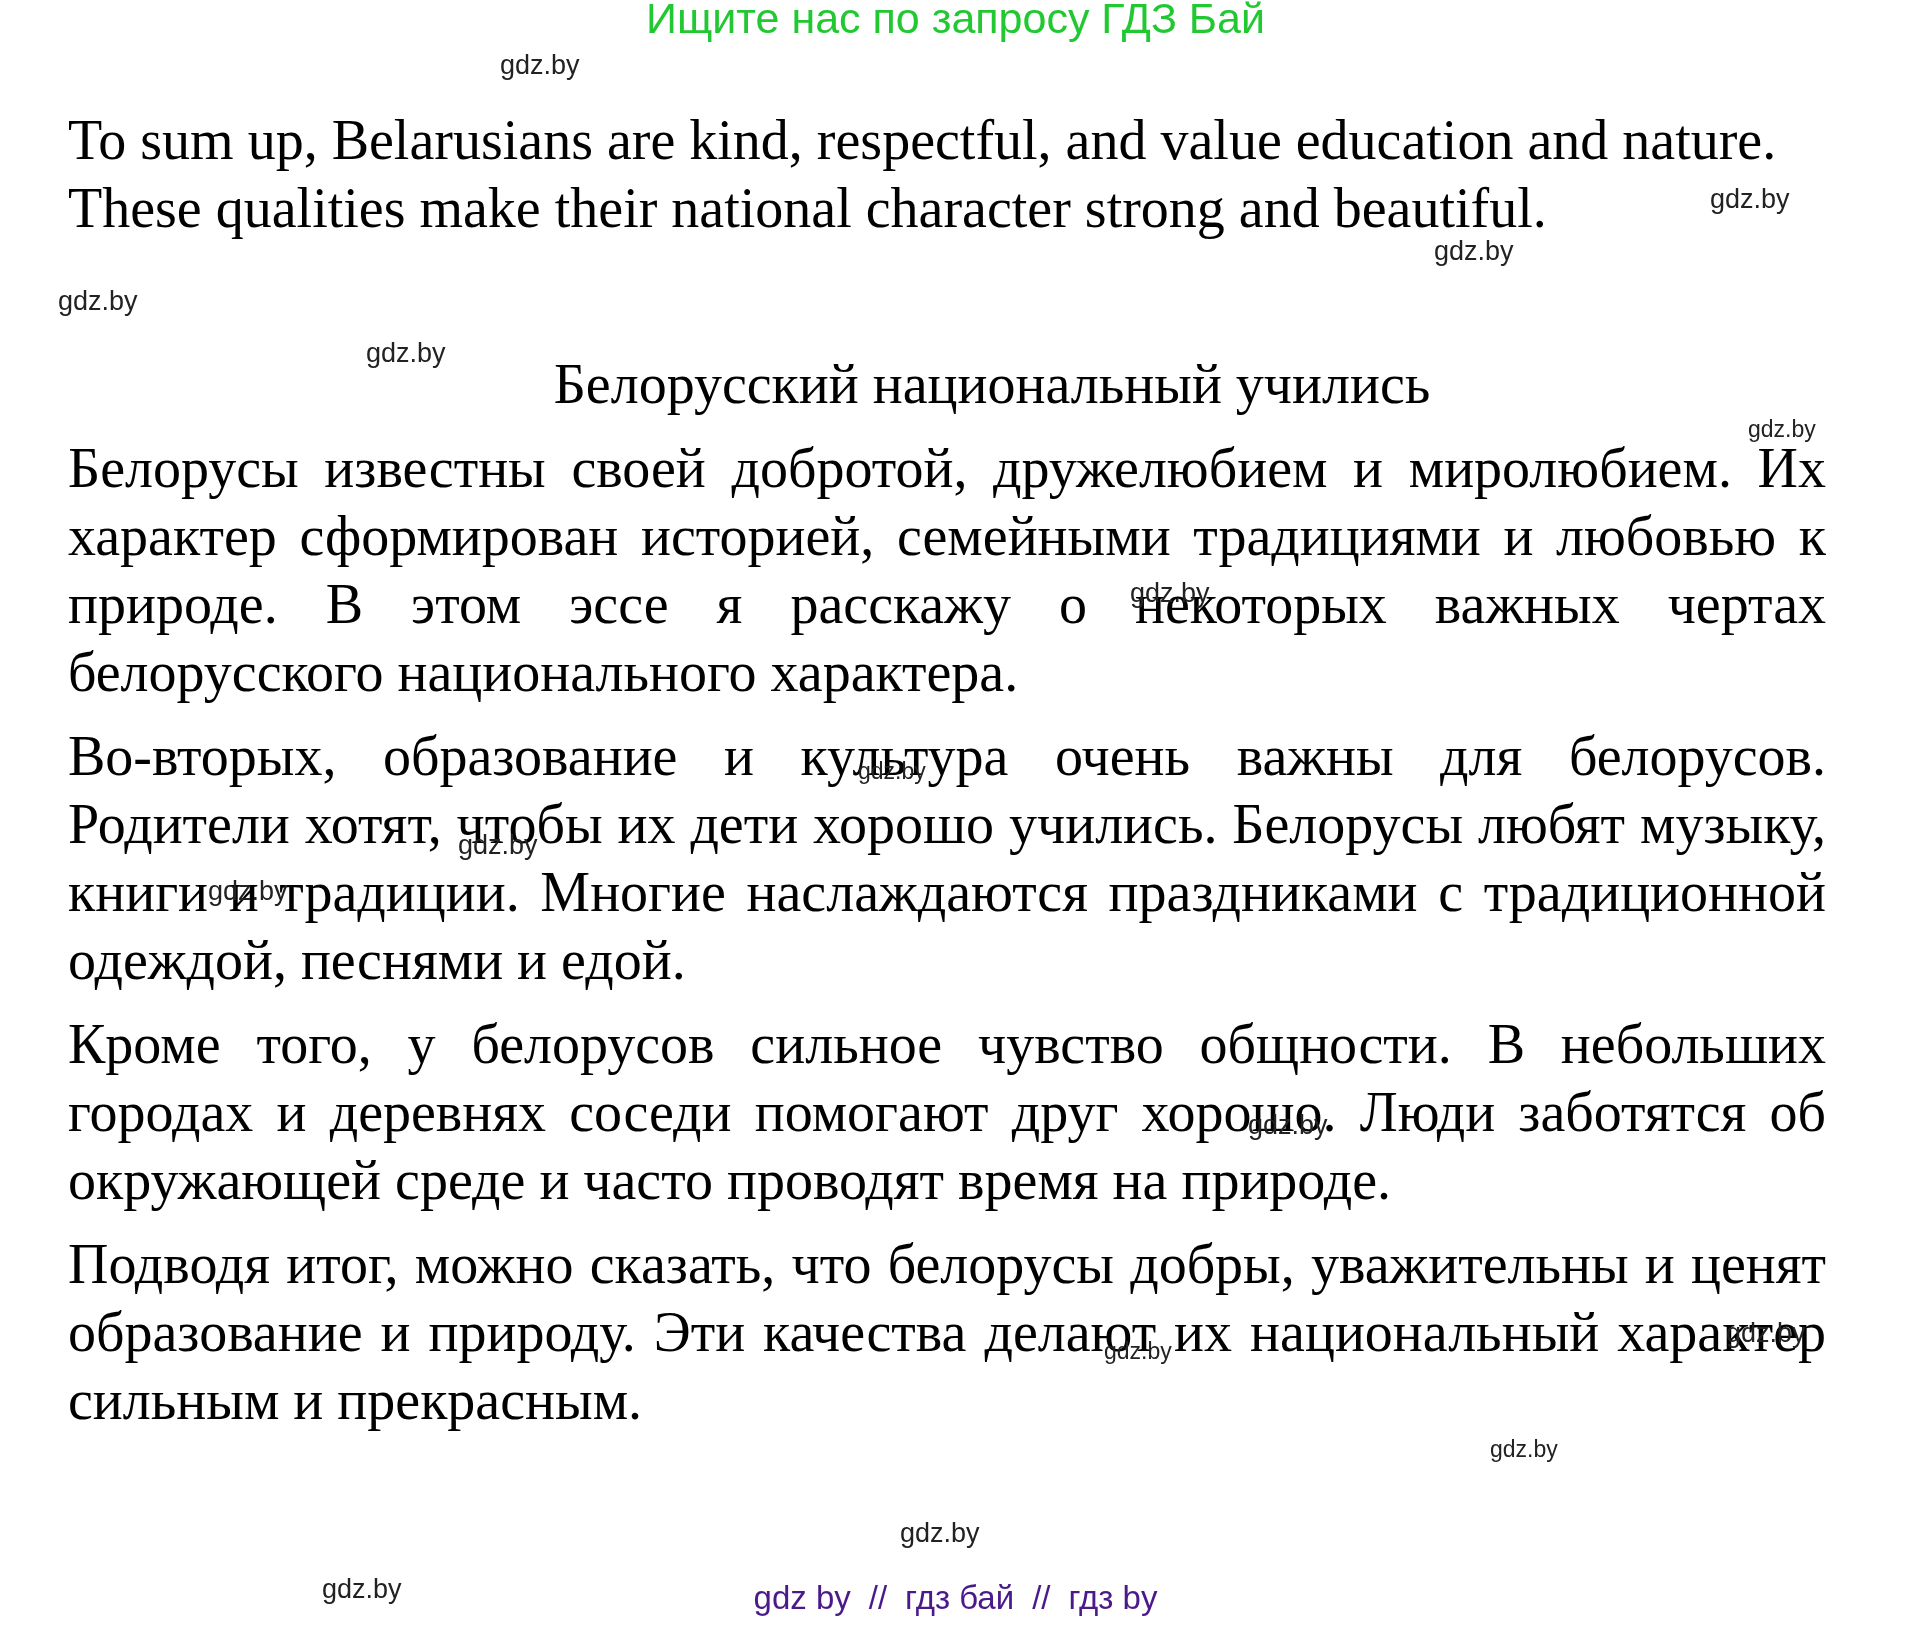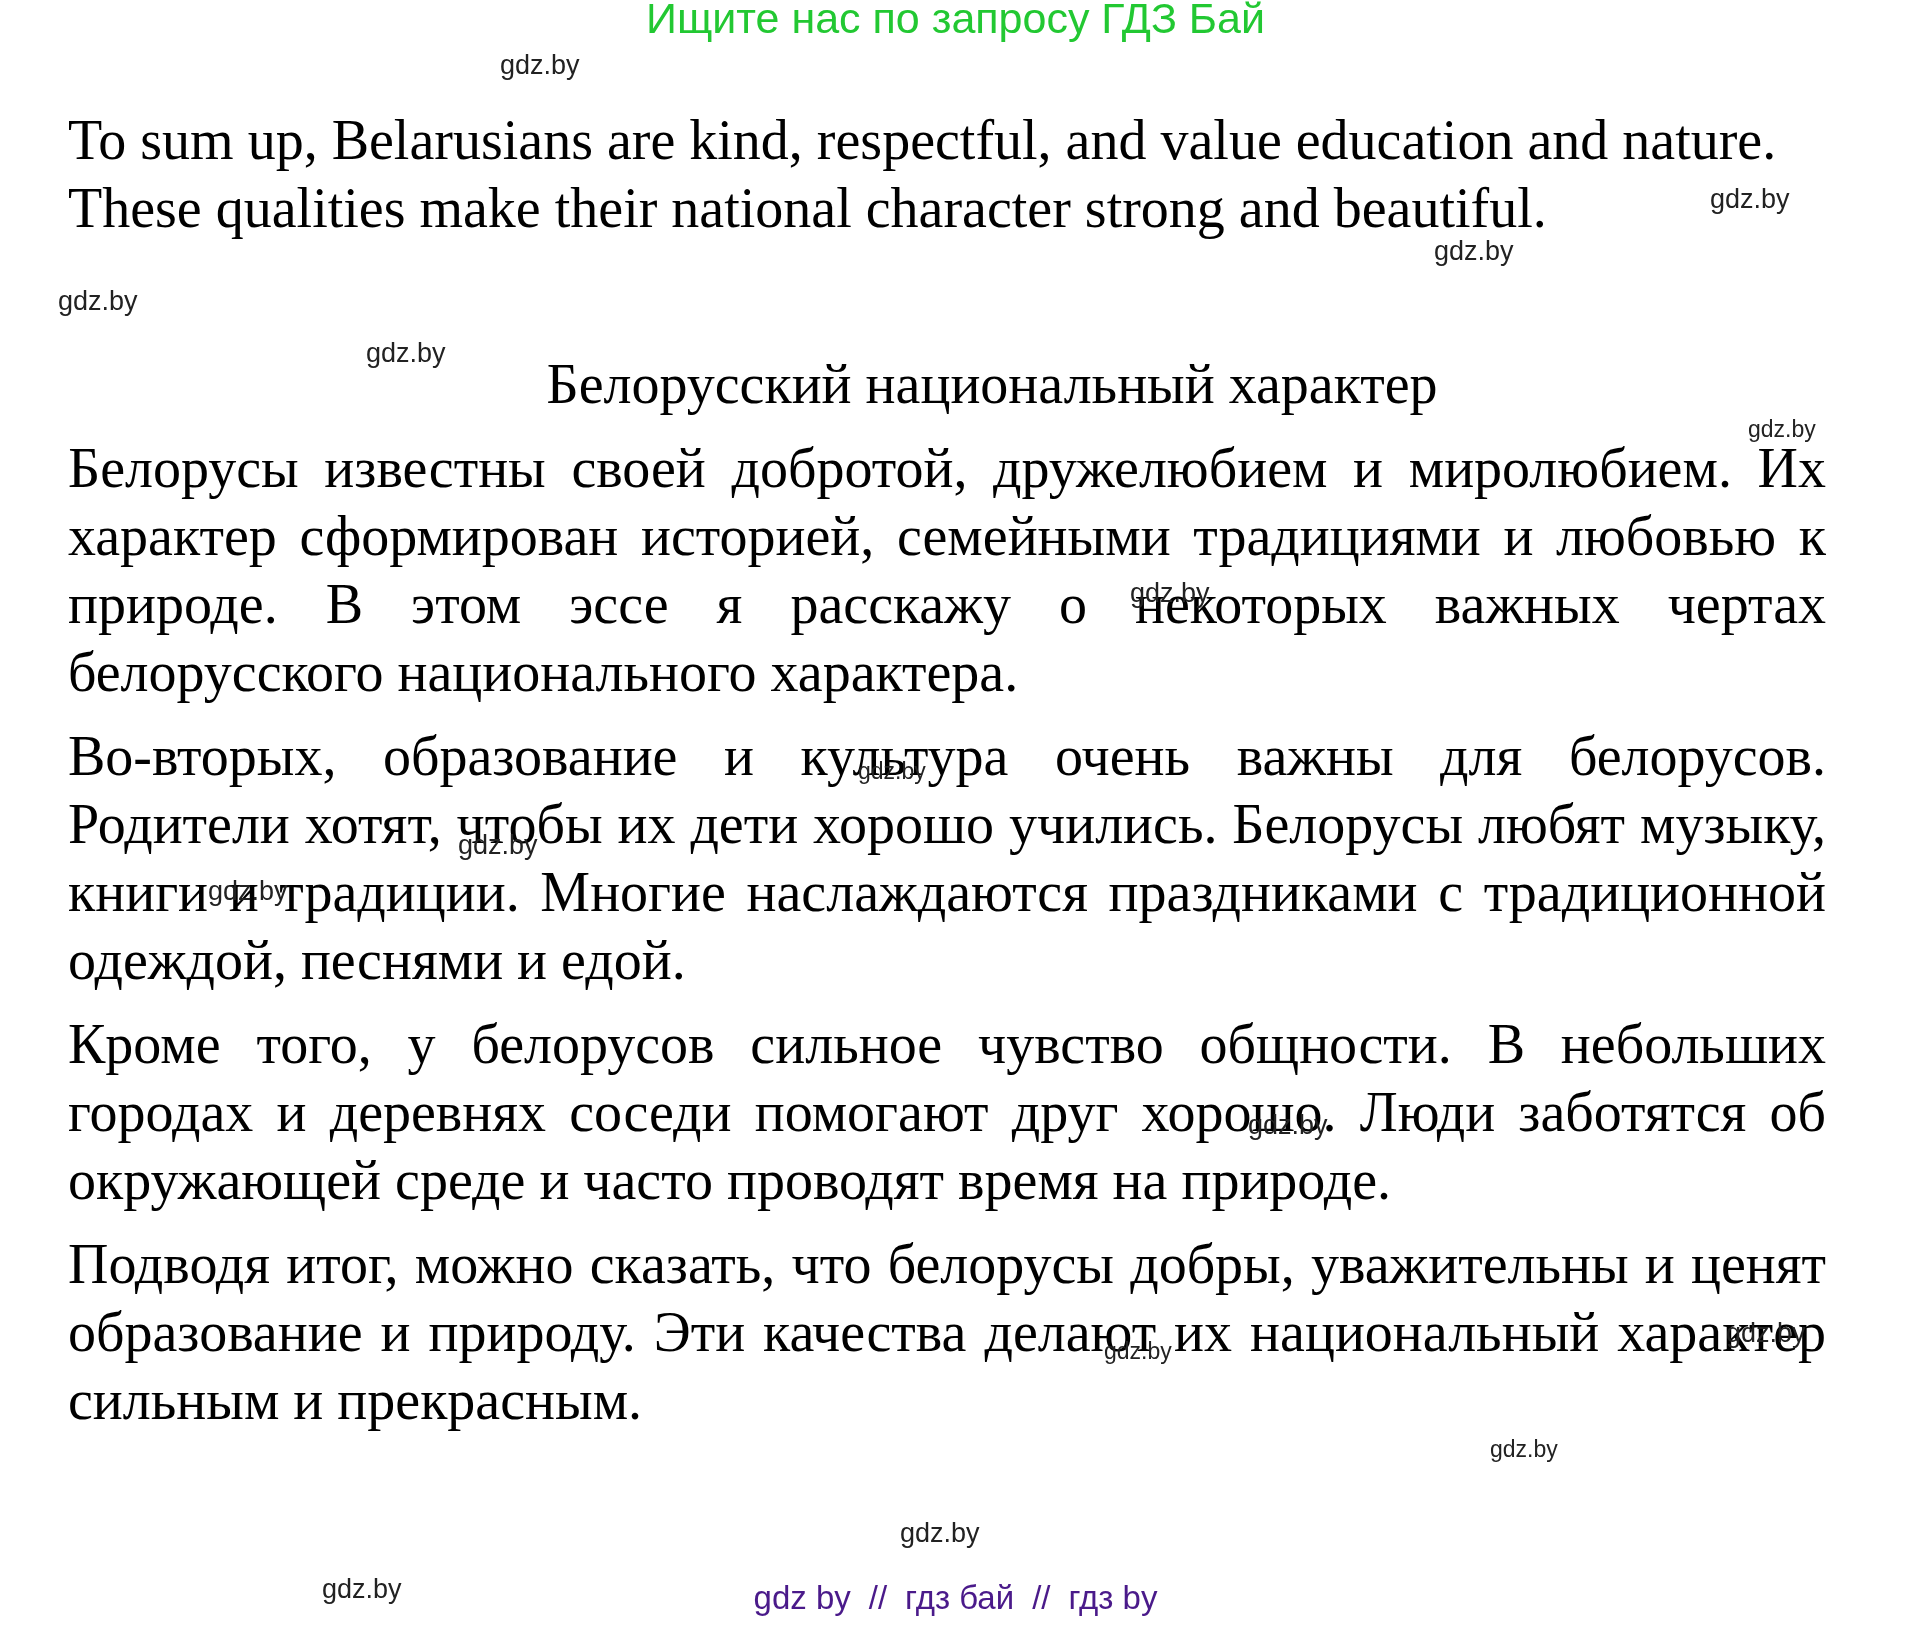--- a/index.html
+++ b/index.html
@@ -32,21 +32,21 @@
   .footer .sep { margin: 0 18px; }
 </style>
 </head>
 <body>
 
 <div class="banner">Ищите нас по запросу ГДЗ Бай</div>
 
 <div class="page">
   <p class="para" style="text-align:left; width:1790px;">To sum up, Belarusians are kind, respectful, and value education and nature. These qualities make their national character strong and beautiful.</p>
   <div class="gap" style="height:92px;"></div>
-  <p class="title">Белорусский национальный характер</p>
+  <p class="title">Белорусский национальный учились</p>
   <p class="para">Белорусы известны своей добротой, дружелюбием и миролюбием. Их характер сформирован историей, семейными традициями и любовью к природе. В этом эссе я расскажу о некоторых важных чертах белорусского национального характера.</p>
   <p class="para">Во-вторых, образование и культура очень важны для белорусов. Родители хотят, чтобы их дети хорошо учились. Белорусы любят музыку, книги и традиции. Многие наслаждаются праздниками с традиционной одеждой, песнями и едой.</p>
   <p class="para">Кроме того, у белорусов сильное чувство общности. В небольших городах и деревнях соседи помогают друг хорошо. Люди заботятся об окружающей среде и часто проводят время на природе.</p>
   <p class="para">Подводя итог, можно сказать, что белорусы добры, уважительны и ценят образование и природу. Эти качества делают их национальный характер сильным и прекрасным.</p>
 </div>
 
 <div class="wm" style="left:500px; top:50px;">gdz.by</div>
 <div class="wm" style="left:1710px; top:184px;">gdz.by</div>
 <div class="wm" style="left:1434px; top:236px;">gdz.by</div>
 <div class="wm" style="left:58px; top:286px;">gdz.by</div>

